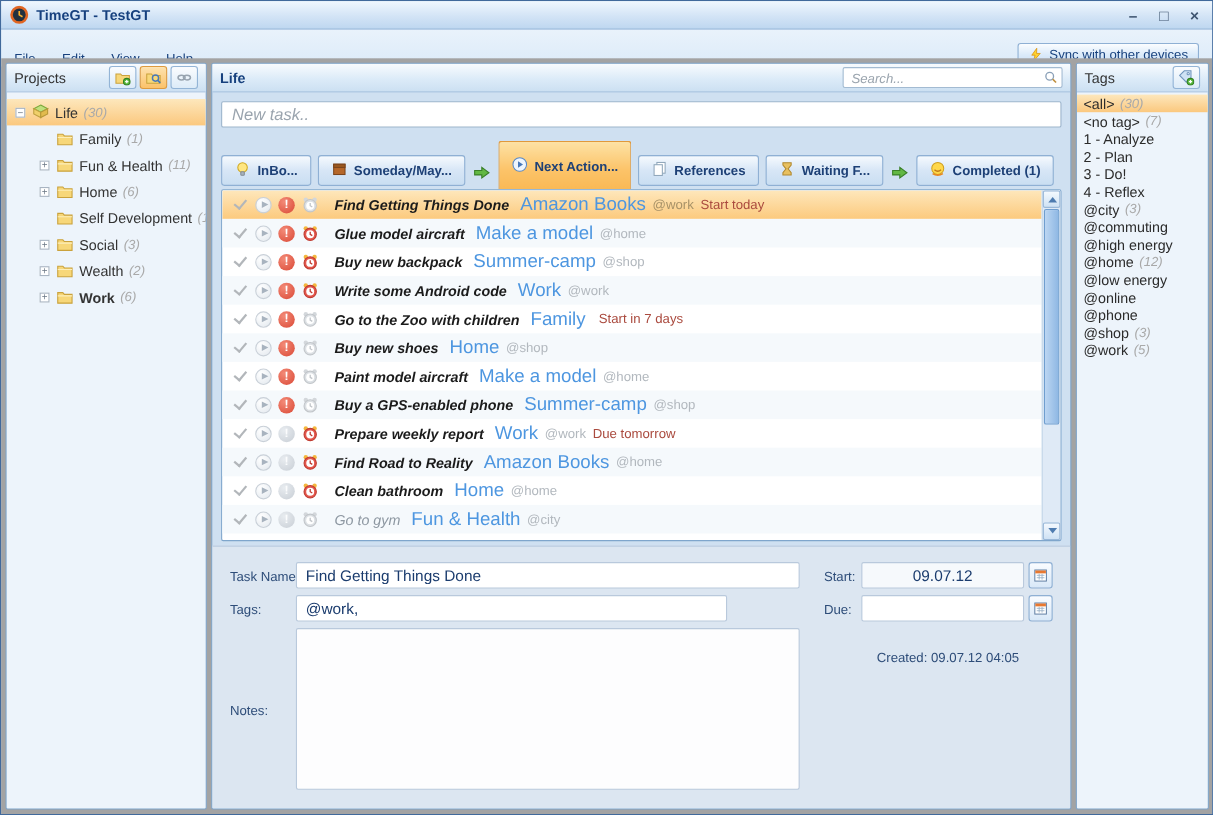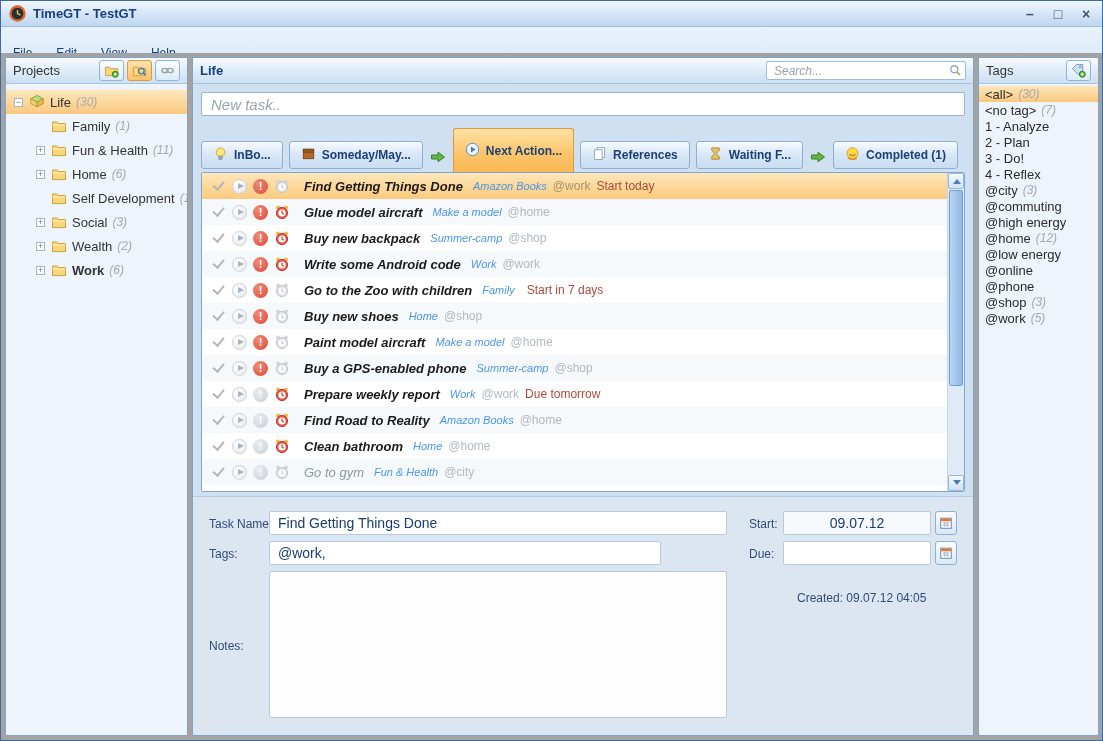--- a/index.html
+++ b/index.html
@@ -106,21 +106,21 @@
             background:radial-gradient(circle at 35% 30%, #f38a77, #da4936); }
   .urgent.off { background:radial-gradient(circle at 35% 30%, #e8ecf0, #c8ced5); color:#fbfcfd; }
   .alarm svg { width:16px; height:16px; }
   .alarm .al-face { fill:#fff; }
   .alarm.on .al-bell { fill:#f4b73e; } .alarm.on .al-body { fill:#e4574c; stroke:#c03c32; }
   .alarm.on .al-hand { stroke:#c03c32; fill:none; stroke-width:1.2; }
   .alarm.off .al-bell { fill:#d3d7db; } .alarm.off .al-body { fill:#dcе0e4; fill:#dce0e4; stroke:#c2c6ca; }
   .alarm.off .al-hand { stroke:#c2c6ca; fill:none; stroke-width:1.2; }
   .t-title { margin:0 10px 0 8px; font-size:13px; font-weight:bold; font-style:italic; color:#1b1b1b; white-space:nowrap; }
   .task-row.dim .t-title { font-weight:normal; color:#8d97a1; }
-  .t-project { font-size:11px; color:#4d96e0; margin-right:6px; white-space:nowrap; cursor:pointer;font-style:italic; }
+  .t-project { font-size:17px; color:#4d96e0; margin-right:6px; white-space:nowrap; cursor:pointer; }
   .t-tag { font-size:12px; color:#b2b8be; margin-right:6px; white-space:nowrap; }
   .t-date { font-size:12px; color:#aa4a3e; white-space:nowrap; }
   .task-row.selected .t-tag { color:#a89268; }
 
   
   .vscroll { position:absolute; top:0; right:0; bottom:0; width:17px; background:#dfeaf6;
              border-left:1px solid #c4d6e8; }
   .sc-btn { position:absolute; left:0; width:16px; height:16px;
             background:linear-gradient(#f4f9fe,#cfe2f4); border:1px solid #9ab8d8; border-radius:2px; }
   .sc-up { top:0; } .sc-down { bottom:0; }
@@ -165,20 +165,26 @@
       <span class="win-btn">□</span>
       <span class="win-btn">×</span>
     </div>
   </div>
 
   <div class="menubar">
     <span class="menu-item">File</span>
     <span class="menu-item">Edit</span>
     <span class="menu-item">View</span>
     <span class="menu-item">Help</span>
+    <button class="sync-btn">
+      <svg viewBox="0 0 16 16">
+          <path d="M8.6 1 L3.4 8.2 H6.8 L5.2 14.4 L12.2 6.4 H8.4 Z" fill="#ffd22e" stroke="#d89010" stroke-width="0.8"></path>
+        </svg>
+      <span>Sync with other devices</span>
+    </button>
   </div>
 
   <div class="workspace">
 
     <div class="panel left">
       <div class="panel-header">
         <span class="ph-title">Projects</span>
         <div class="ptools">
           <span class="tool-btn">
             <svg viewBox="0 0 16 16">

